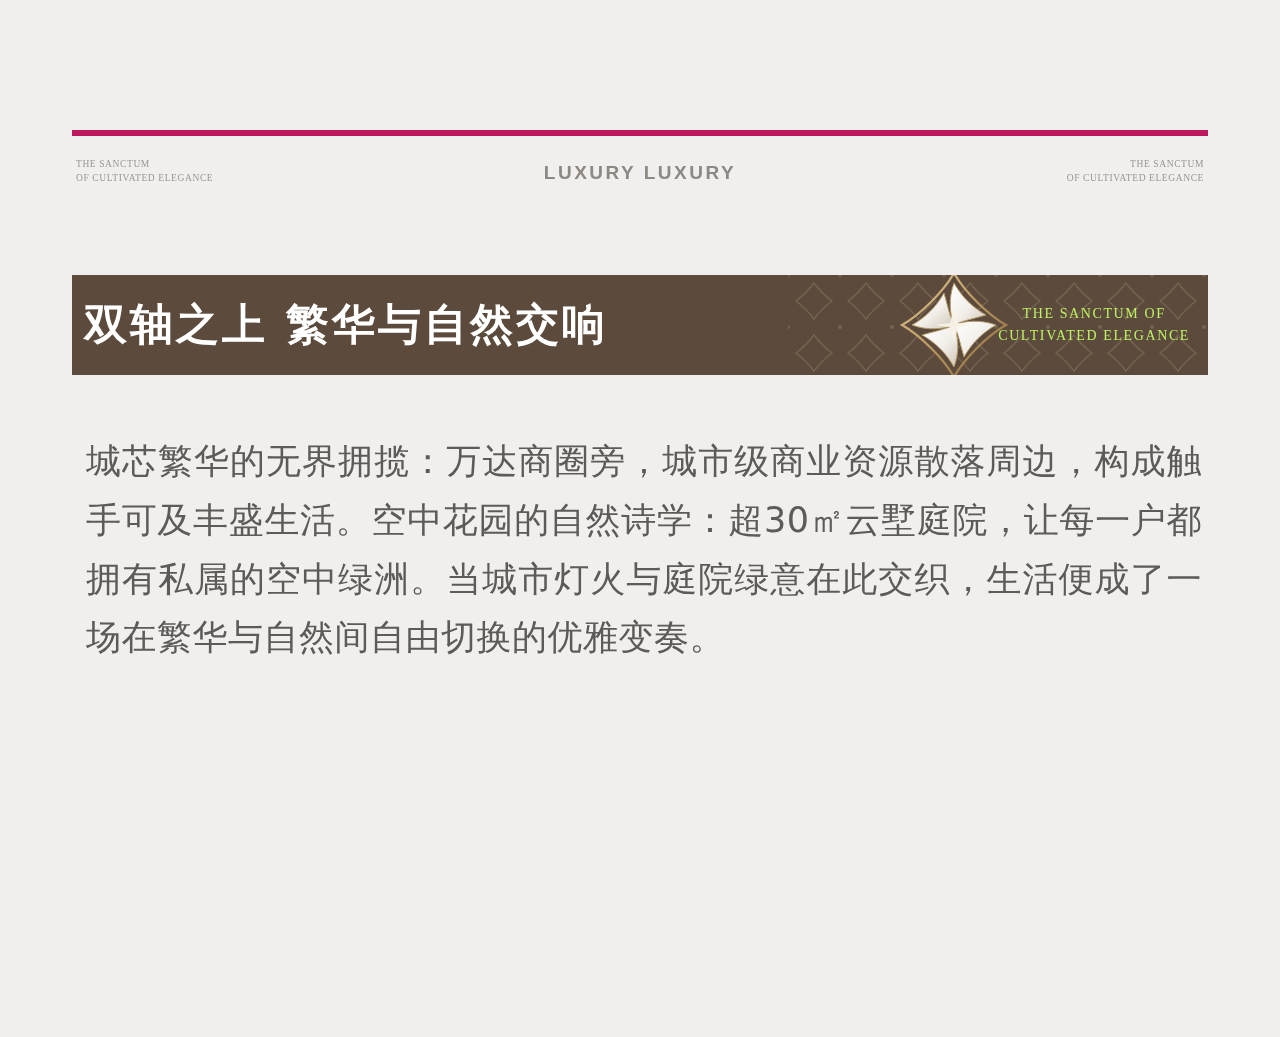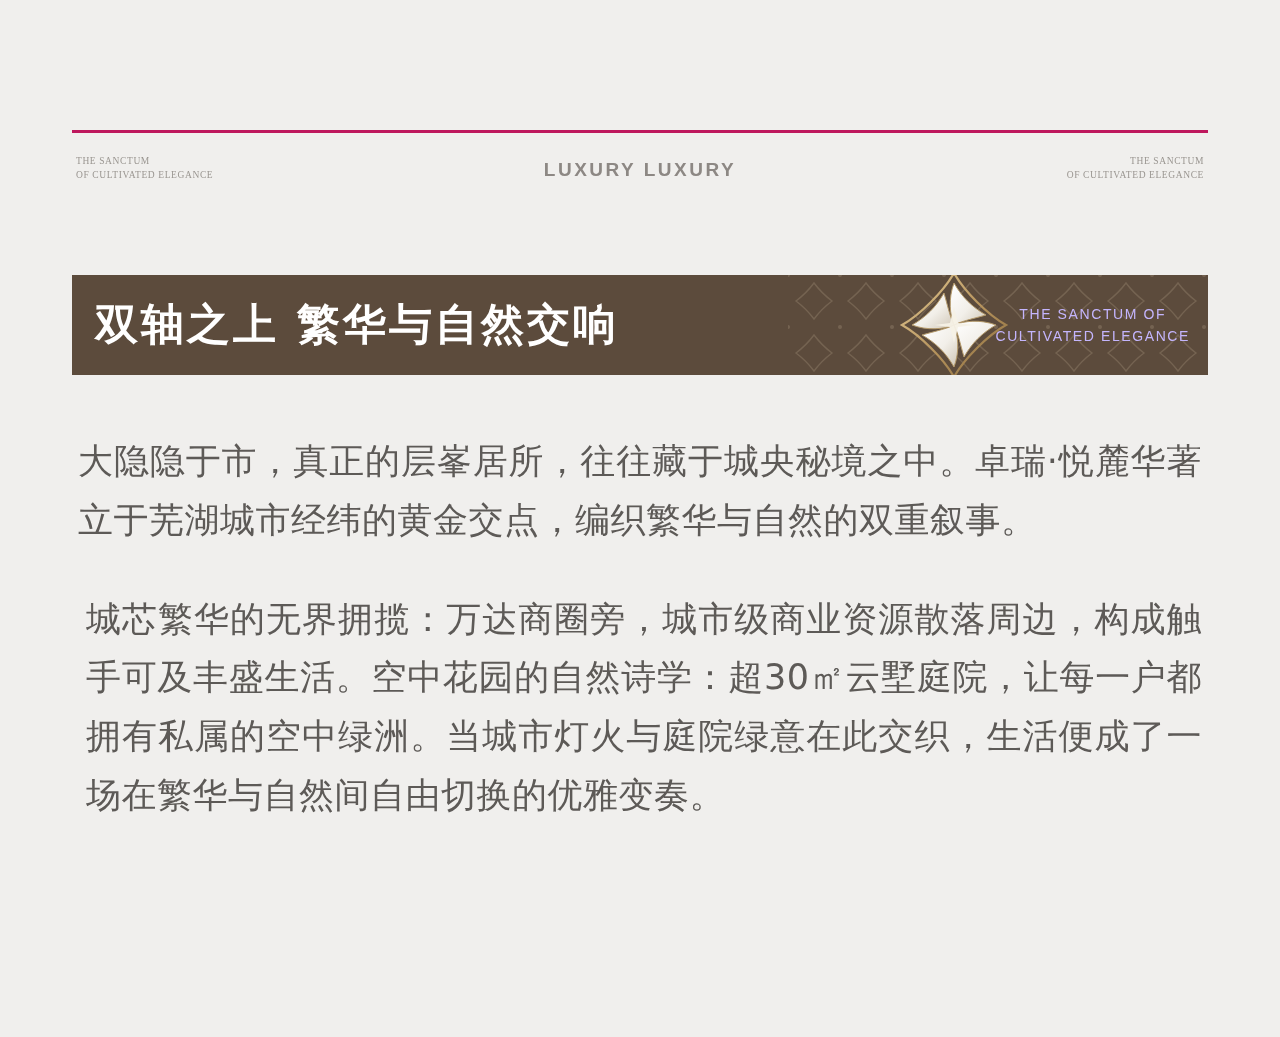--- a/index.html
+++ b/index.html
@@ -19,21 +19,21 @@
     height: 1037px;
     background: #f0efed;
   }
 
   
   .header {
     position: absolute;
     left: 72px;
     top: 130px;
     width: 1136px;
-    border-top: 3px solid #be185d;
+    border-top: 6px solid #be185d;
     height: 70px;
   }
   .header-inner {
     position: relative;
     height: 70px;
   }
   .brand-mark {
     position: absolute;
     top: 22px;
     font-family: "Liberation Serif", serif;
@@ -77,21 +77,21 @@
   .banner-pattern {
     position: absolute;
     right: 0;
     top: 0;
     width: 420px;
     height: 100px;
     opacity: 0.22;
   }
   .banner-title {
     position: absolute;
-    left: 23px;
+    left: 12px;
     top: 50%;
     transform: translateY(-50%);
     font-family: "DejaVu Serif", "Liberation Serif", serif;
     font-weight: bold;
     font-size: 43px;
     letter-spacing: 3px;
     color: #ffffff;
     white-space: nowrap;
   }
   .banner-emblem {
@@ -99,25 +99,25 @@
     left: 820px;
     top: -12px;
     width: 124px;
     height: 124px;
   }
   .banner-motto {
     position: absolute;
     right: 18px;
     top: 50%;
     transform: translateY(-50%);
-    font-family: Liberation Sans, sans-serif;
+    font-family: Liberation Serif, serif;
     font-size: 14px;
     letter-spacing: 1.6px;
     line-height: 1.6;
-    color: #c4b5fd;
+    color: #bef264;
     text-align: center;
     white-space: nowrap;
   }
 
   
   .body-copy {
     position: absolute;
     left: 78px;
     top: 432px;
     width: 1124px;
@@ -197,17 +197,16 @@
       <path d="M62 44 L66 60 L82 62 L66 64 L62 80 L58 64 L42 62 L58 60 Z" fill="#f6f1e6" opacity="0.95"></path>
     </svg>
 
     <div class="banner-motto">
       <div>THE SANCTUM OF</div>
       <div>CULTIVATED ELEGANCE</div>
     </div>
   </div>
 
   <div class="body-copy">
-    <p class="para">大隐隐于市，真正的层峯居所，往往藏于城央秘境之中。卓瑞·悦麓华著立于芜湖城市经纬的黄金交点，编织繁华与自然的双重叙事。</p>
     <p class="para"><span>城芯繁华的无界拥揽：万达商圈旁，城市级商业资源散落周边，构成触手可及丰盛生活。空中花园的自然诗学：超30</span><span>㎡</span><span>云墅庭院，让每一户都拥有私属的空中绿洲。当城市灯火与庭院绿意在此交织，生活便成了一场在繁华与自然间自由切换的优雅变奏。</span></p>
   </div>
 
 </div>
 
 </body></html>

